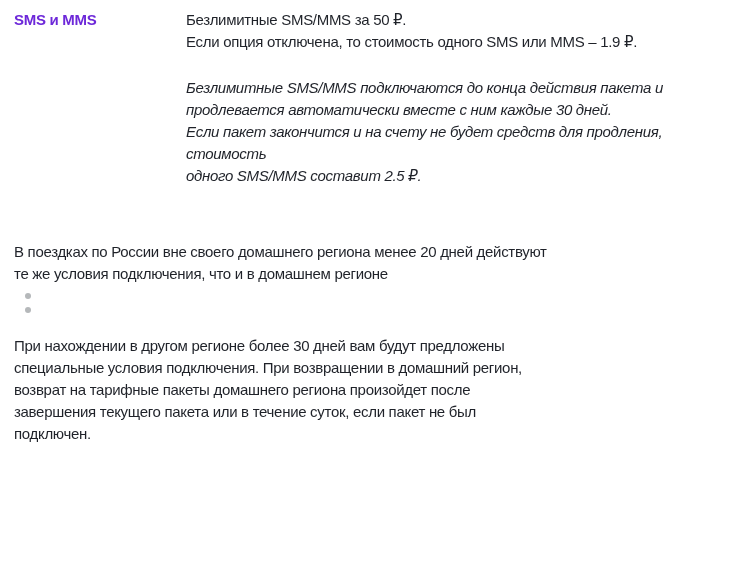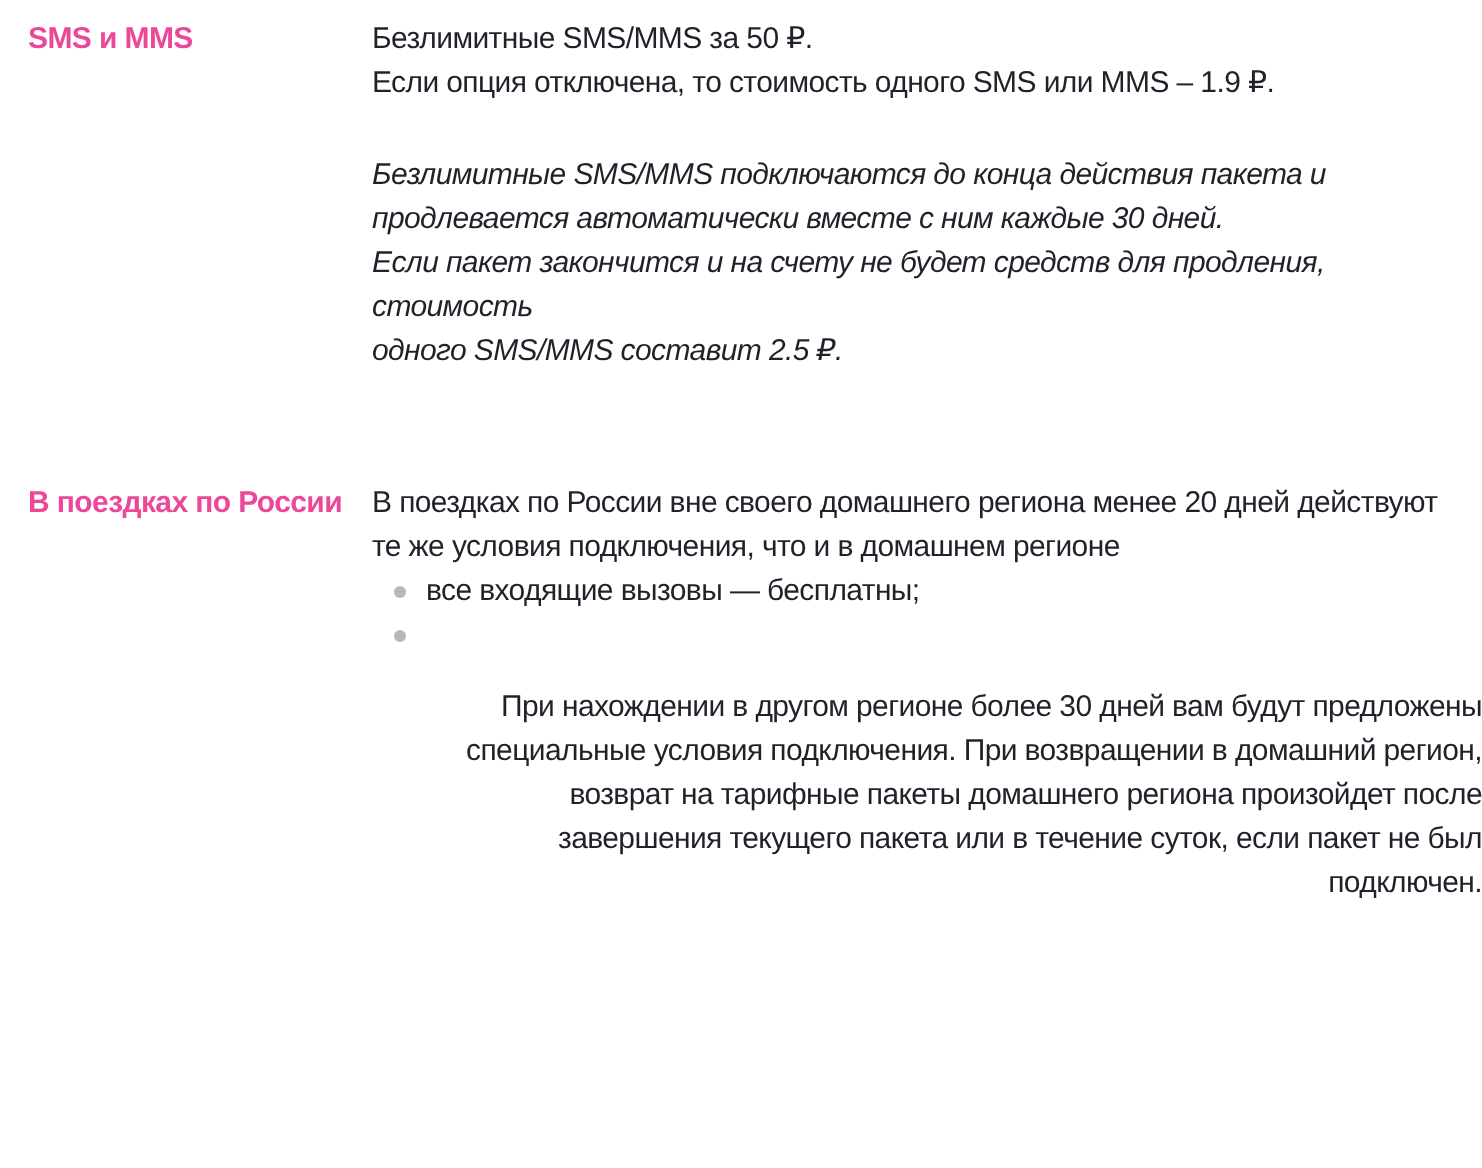--- a/index.html
+++ b/index.html
@@ -28,38 +28,37 @@
   .row-gap {
     margin-top: 54px;
   }
   .label {
     flex: none;
     width: 172px;
     margin: 0;
     font-size: 15px;
     line-height: 22px;
     font-weight: 700;
-    color: #ec4899;
+    color: #6d28d9;
   }
   .content {
     flex: 1;
     min-width: 0;
     max-width: 555px;
   }
   .para {
     margin: 0;
     white-space: pre-line;
   }
   .spaced {
     margin-top: 24px;
     font-style: italic;
   }
   .outro {
     margin-top: 22px;
-    text-align: right;
   }
   .bullets {
     list-style: none;
     margin: 0;
     padding: 0;
   }
   .bullet-item {
     display: flex;
     align-items: flex-start;
   }
@@ -87,28 +86,26 @@
       <p class="para">Безлимитные SMS/MMS за 50 ₽.
 Если опция отключена, то стоимость одного SMS или MMS – 1.9 ₽.</p>
       <p class="para spaced">Безлимитные SMS/MMS подключаются до конца действия пакета и
 продлевается автоматически вместе с ним каждые 30 дней.
 Если пакет закончится и на счету не будет средств для продления, стоимость
 одного SMS/MMS составит 2.5 ₽.</p>
     </div>
   </section>
 
   <section class="row row-gap">
-    <h3 class="label">В поездках по России</h3>
     <div class="content">
       <p class="para">В поездках по России вне своего домашнего региона менее 20 дней действуют
 те же условия подключения, что и в домашнем регионе</p>
       <ul class="bullets">
           <li class="bullet-item">
           <span class="dot"></span>
-          <span class="bullet-text">все входящие вызовы — бесплатны;</span>
         </li>
           <li class="bullet-item">
           <span class="dot"></span>
         </li>
         </ul>
       <p class="para outro">При нахождении в другом регионе более 30 дней вам будут предложены
 специальные условия подключения. При возвращении в домашний регион,
 возврат на тарифные пакеты домашнего региона произойдет после
 завершения текущего пакета или в течение суток, если пакет не был
 подключен.</p>

